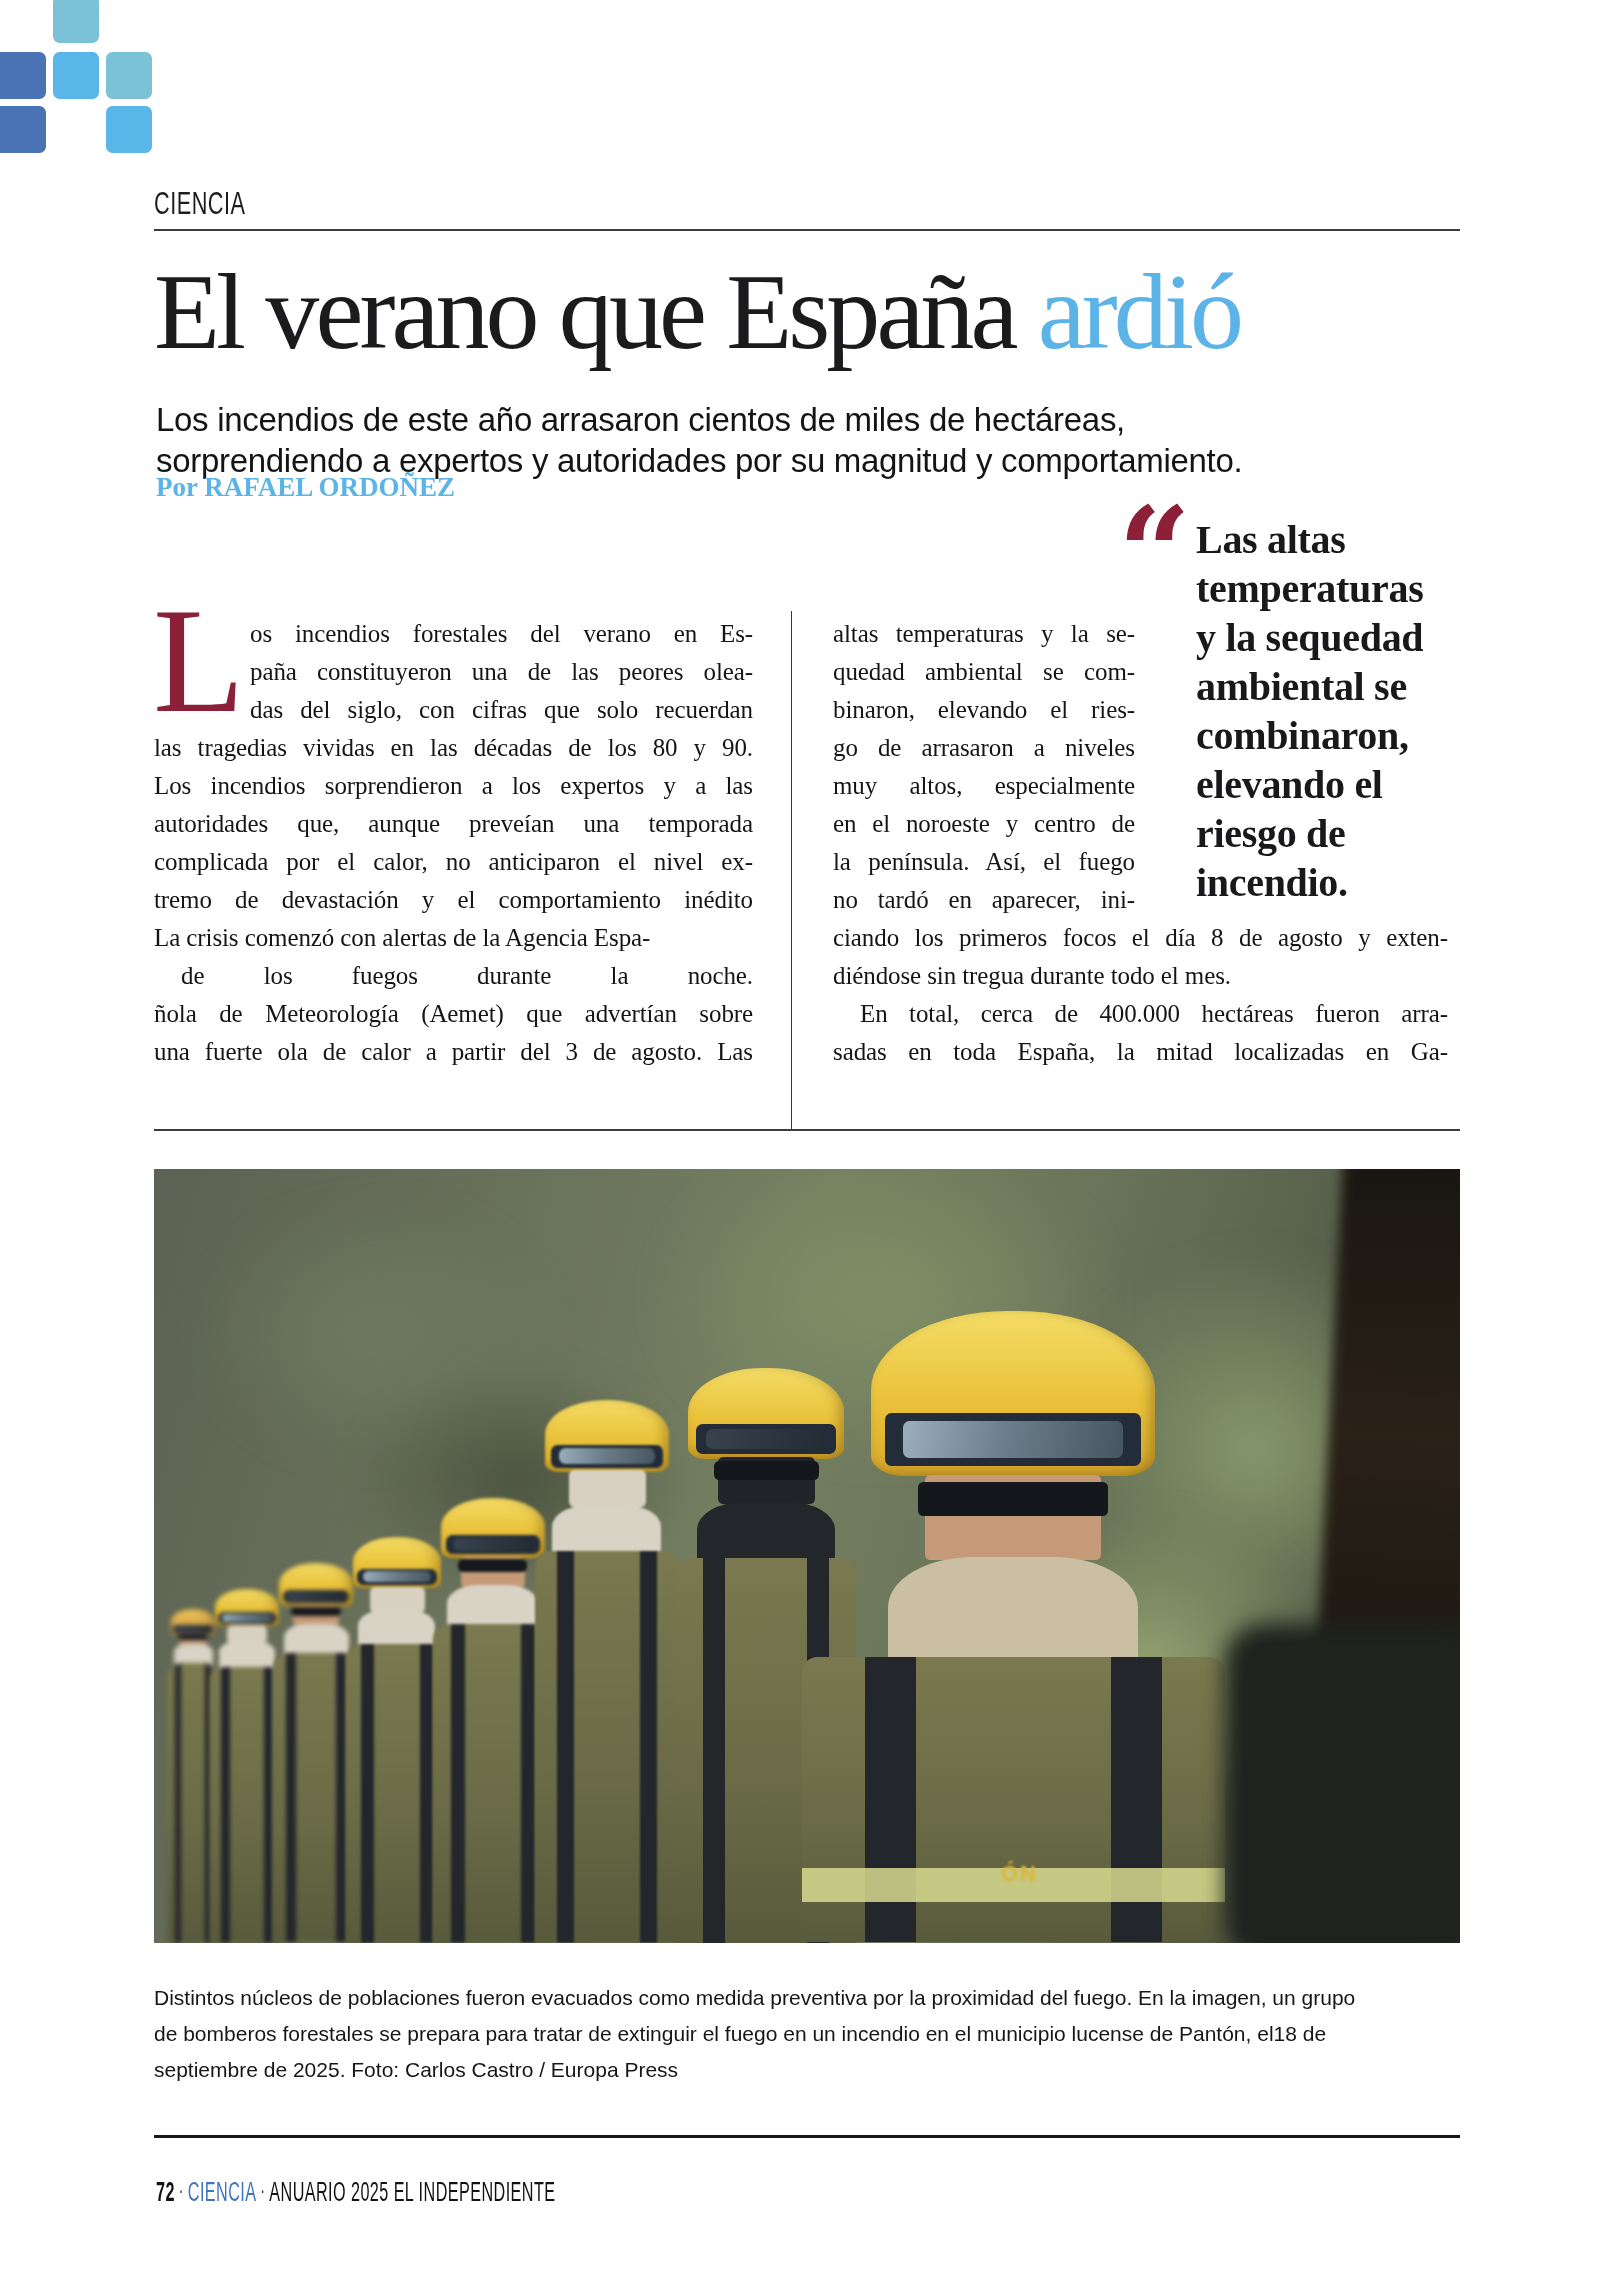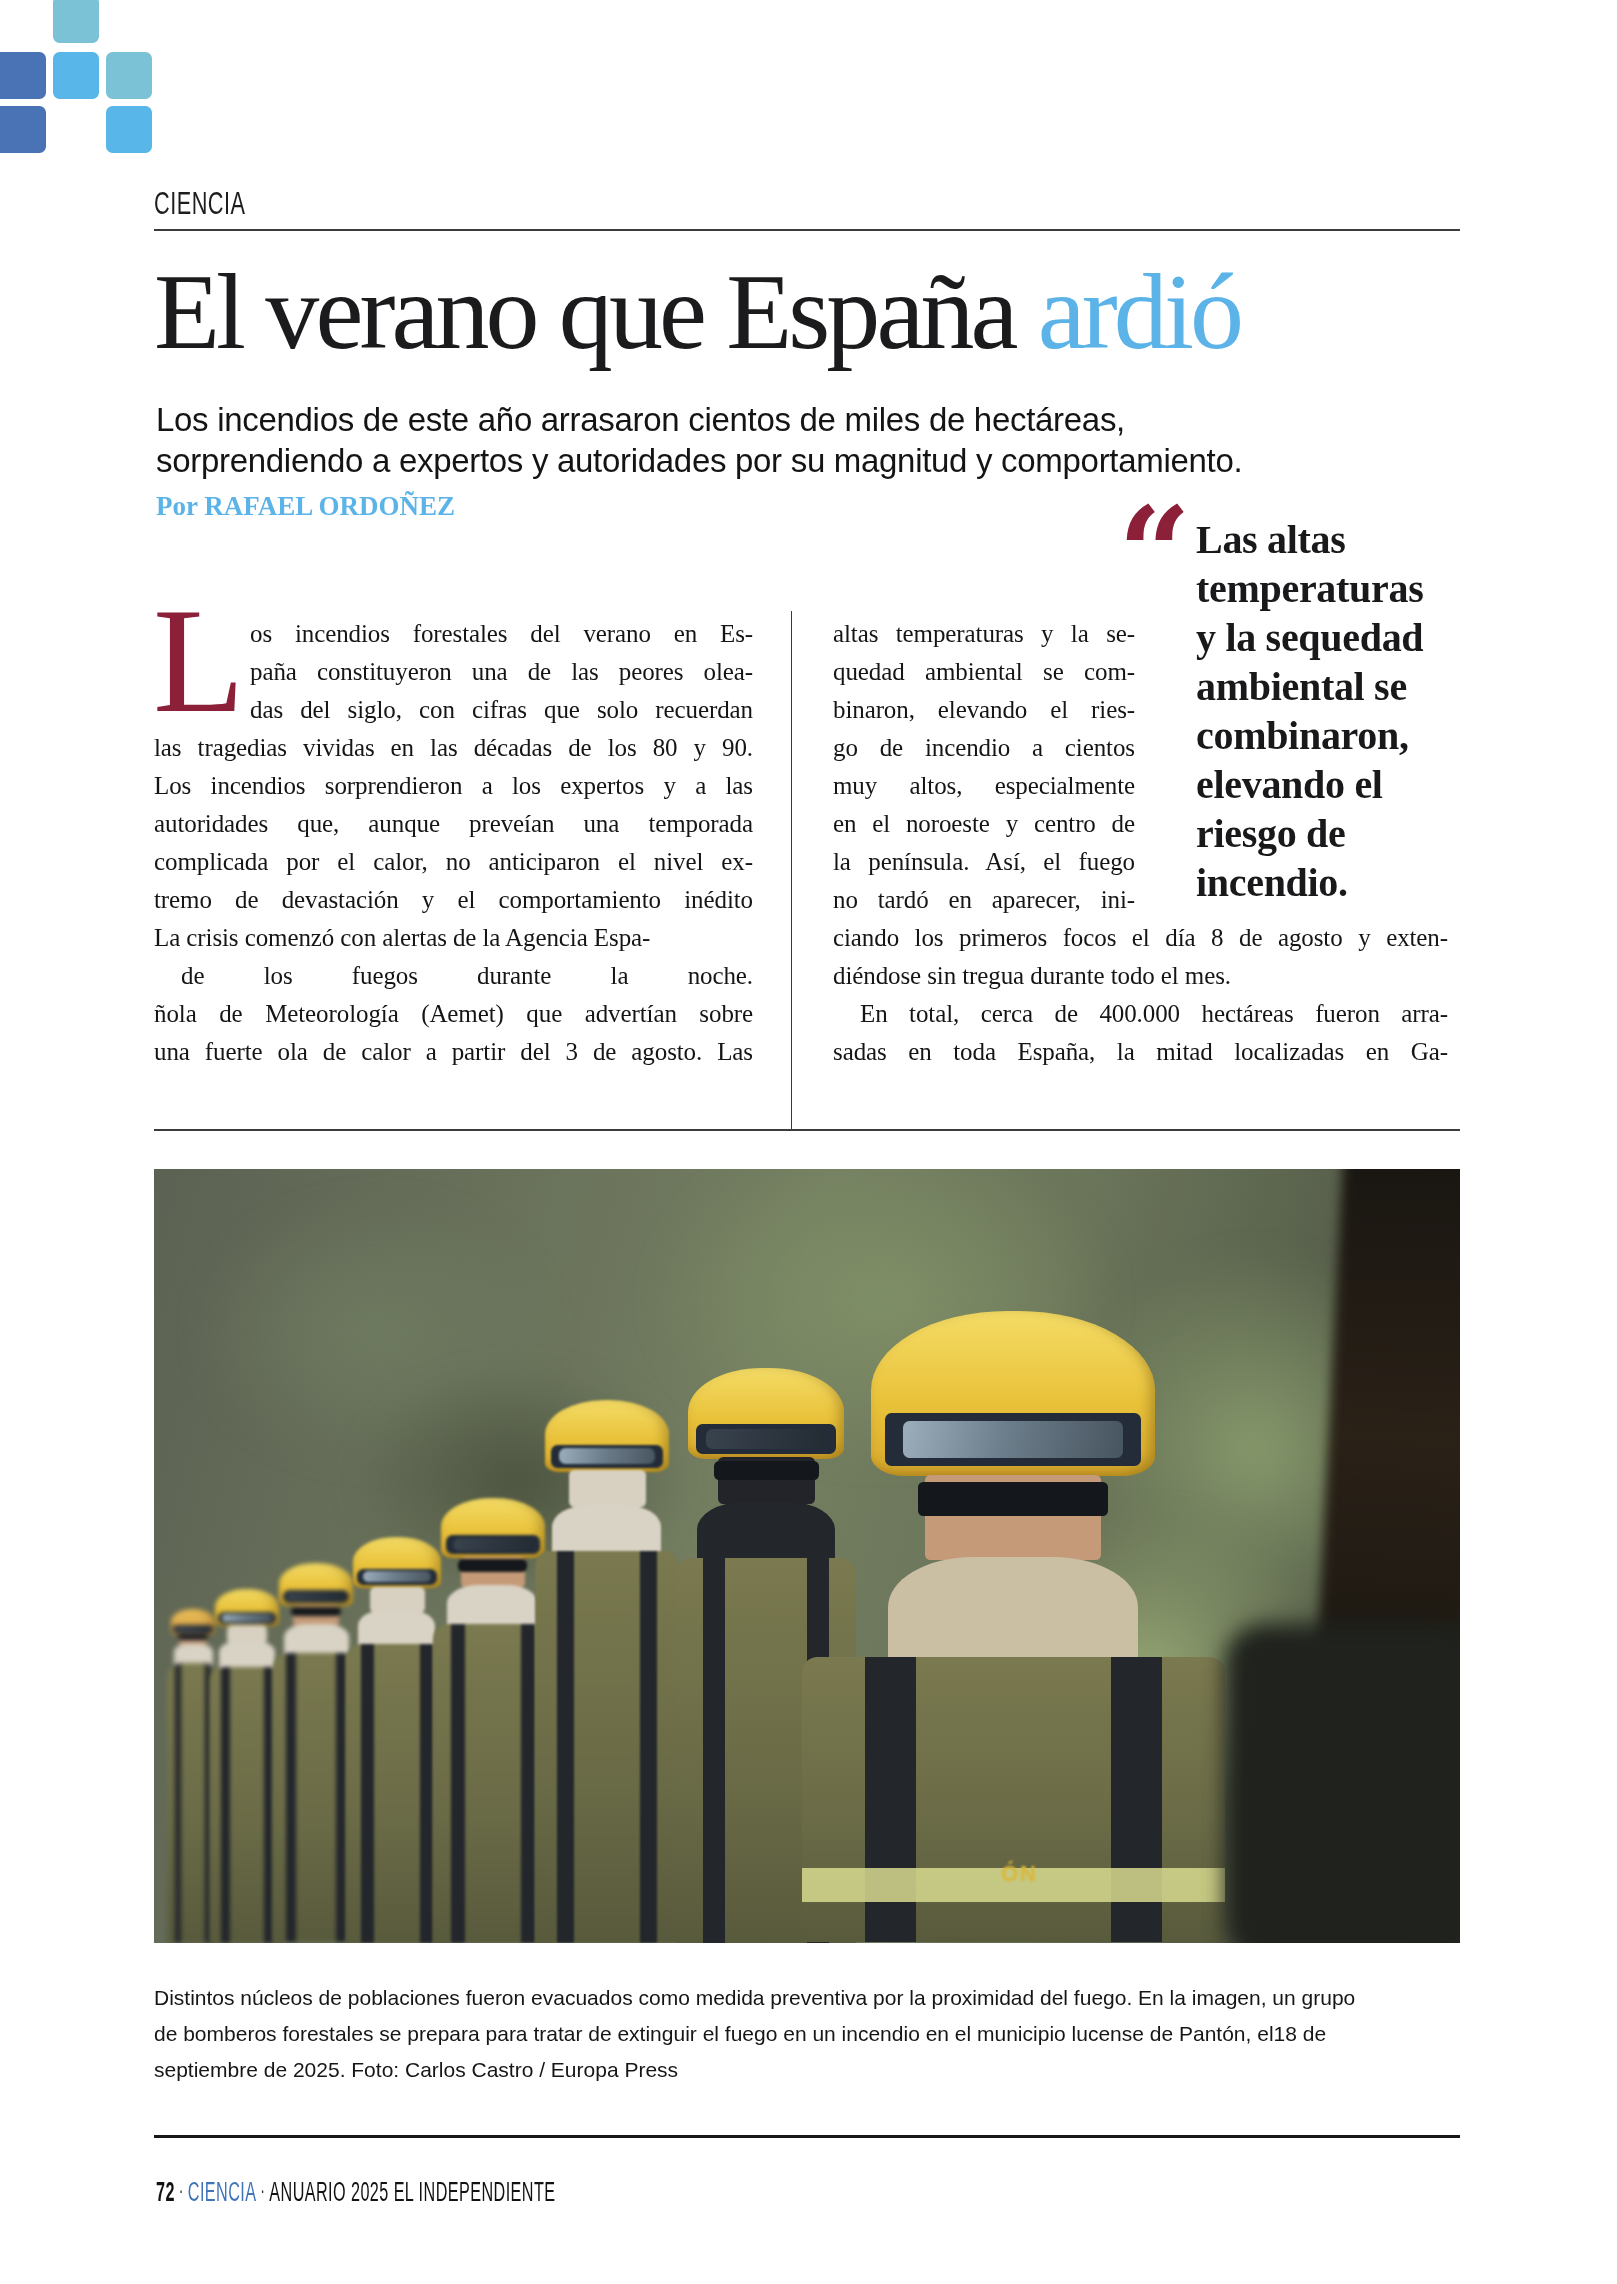--- a/index.html
+++ b/index.html
@@ -18,21 +18,21 @@
   .rule-kicker{top:229px;}
   .rule-photo{top:1129px;}
   .rule-footer{top:2135px;height:2.6px;background:#171717;}
 
   
   .title{position:absolute;left:154px;top:258px;font-size:108px;line-height:1;font-weight:400;
          letter-spacing:-3.9px;color:#1b1b1d;white-space:nowrap;}
   .title .accent{color:var(--accent,#5bb3e7);}
   .deck{position:absolute;left:156px;top:399px;font-family:"Liberation Sans",sans-serif;
         font-size:33px;line-height:41px;letter-spacing:-0.3px;color:#141414;}
-  .byline{position:absolute;left:156px;top:493px;font-size:27px;line-height:1;
+  .byline{position:absolute;left:156px;top:474px;font-size:27px;line-height:1;
           color:var(--accent,#5bb3e7);font-weight:700;white-space:nowrap;}
 
   
   .dropcap{position:absolute;left:153px;top:585px;font-size:150px;line-height:1;
            color:var(--maroon,#8b2038);font-weight:400;}
   .bodycol{font-size:25px;line-height:38px;letter-spacing:-0.1px;color:#151517;}
   .bodycol .ln{text-align:justify;text-align-last:justify;white-space:nowrap;overflow:visible;}
   .col1{position:absolute;left:154px;top:615px;width:599px;}
   .grpA{margin-left:96px;}
   .grpB .ln:nth-child(6){text-align-last:left;}
@@ -136,21 +136,21 @@
       </div>
   </div>
 
   <div class="vrule"></div>
 
   <div class="col2 bodycol">
     <div class="narrow">
         <div class="ln">altas temperaturas y la se-</div>
         <div class="ln">quedad ambiental se com-</div>
         <div class="ln">binaron, elevando el ries-</div>
-        <div class="ln">go de incendio a cientos</div>
+        <div class="ln">go de arrasaron a niveles</div>
         <div class="ln">muy altos, especialmente</div>
         <div class="ln">en el noroeste y centro de</div>
         <div class="ln">la península. Así, el fuego</div>
         <div class="ln">no tardó en aparecer, ini-</div>
       </div>
     <div class="wide">
         <div class="ln">ciando los primeros focos el día 8 de agosto y exten-</div>
         <div class="ln">diéndose sin tregua durante todo el mes.</div>
         <div class="ln">En total, cerca de 400.000 hectáreas fueron arra-</div>
         <div class="ln">sadas en toda España, la mitad localizadas en Ga-</div>

